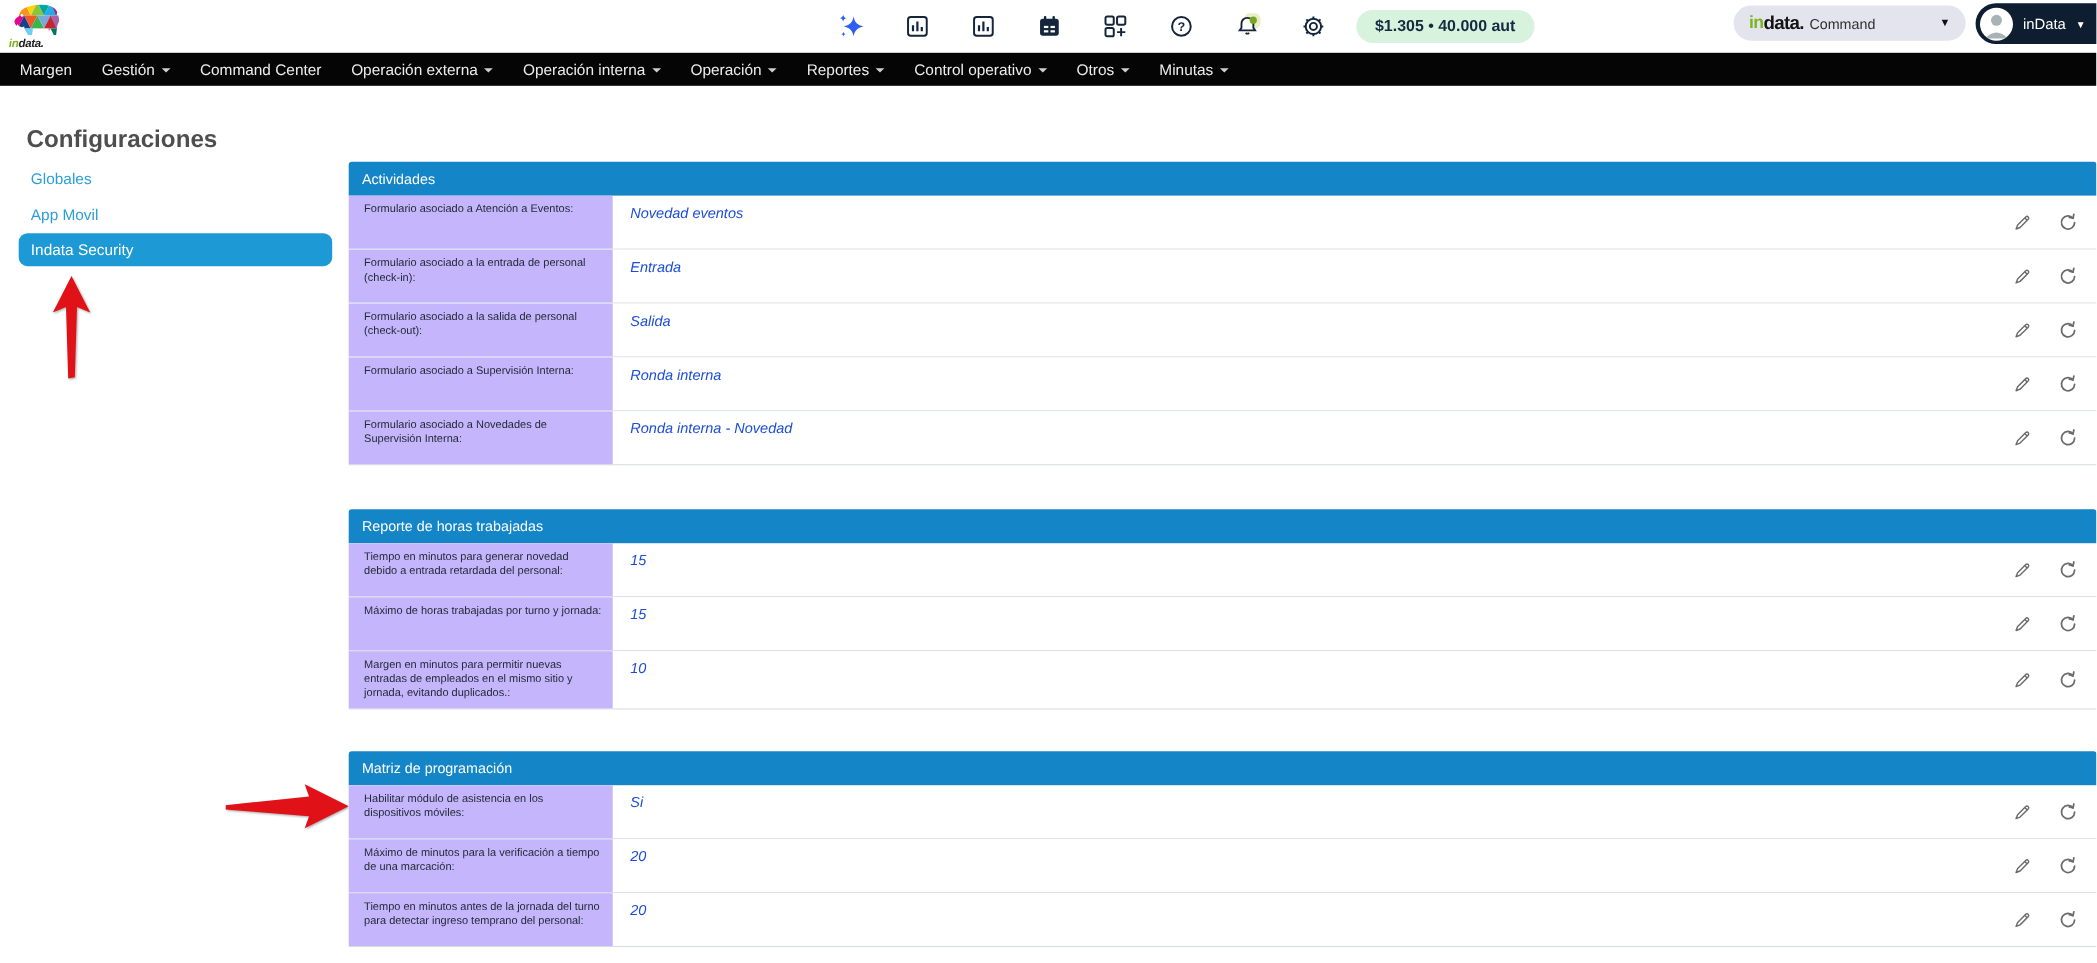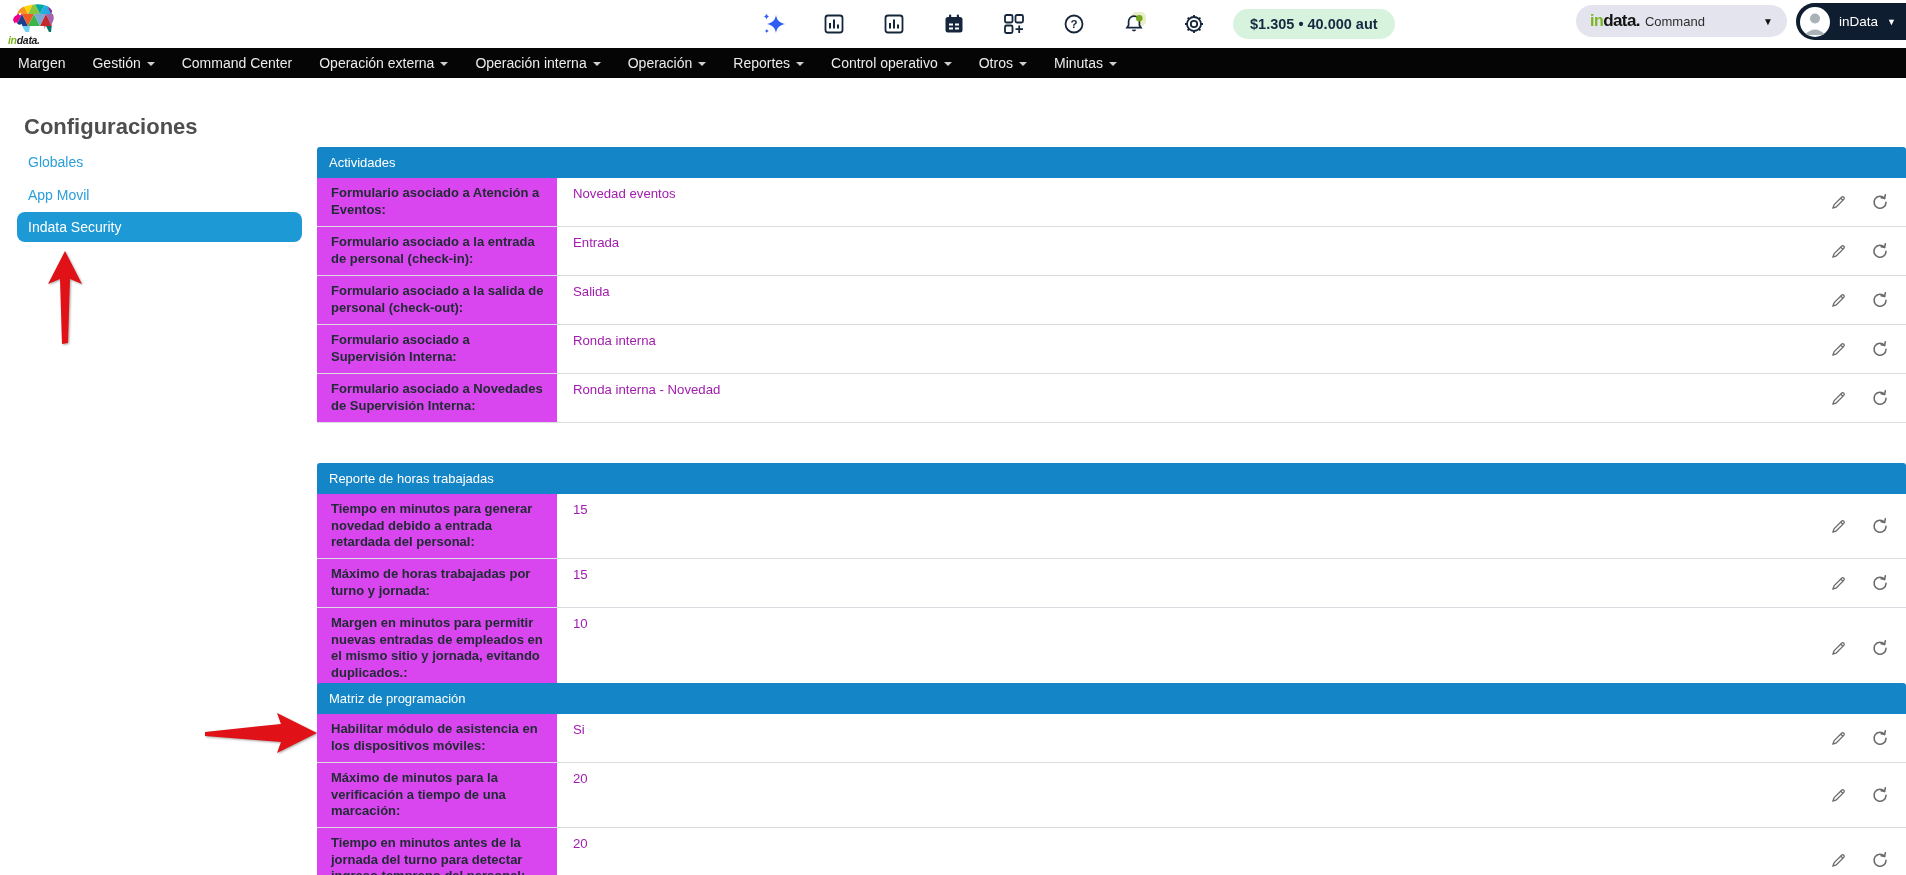--- a/index.html
+++ b/index.html
@@ -46,23 +46,23 @@
     color:#fff;font-size:14px;line-height:30px;padding-left:11px;box-sizing:border-box;cursor:pointer;}
   .arrow{position:absolute;filter:drop-shadow(1px 1px 1px rgba(0,0,0,.35));}
   .arrow-up{left:45px;top:250px;}
   .arrow-right{left:205px;top:711px;}
 
   
   .main{position:absolute;left:317px;top:0;right:0;}
   .panel{position:absolute;left:0;right:0;}
   .panel-hdr{background:#1485c6;color:#fff;font-size:13px;padding:8px 12px;border-radius:3px 3px 0 0;}
   .crow{display:flex;border-bottom:1px solid #d9dde2;min-height:49px;box-sizing:border-box;background:#fff;align-items:stretch;}
-  .crow .lbl{width:240px;flex:0 0 240px;box-sizing:border-box;background:#d946ef;padding:7px 10px 7px 14px;
-    font-weight:700;font-size:13px;color:#222b35;line-height:1.28;}
-  .crow .val{flex:1;padding:8px 12px 7px 16px;font-size:13.2px;color:#a21caf;}
+  .crow .lbl{width:240px;flex:0 0 240px;box-sizing:border-box;background:#c4b5fd;padding:7px 10px 7px 14px;
+    font-weight:400;font-size:10px;color:#222b35;line-height:1.28;}
+  .crow .val{flex:1;padding:8px 12px 7px 16px;font-size:13.2px;color:#1d4ed8;font-style:italic;}
   .crow .acts{display:flex;align-items:center;gap:23px;padding-right:17px;flex:0 0 auto;}
   .icon-btn{width:18px;height:18px;cursor:pointer;}
 </style>
 </head>
 <body>
 
 <div class="stage">
 
   <div class="topbar">
 

